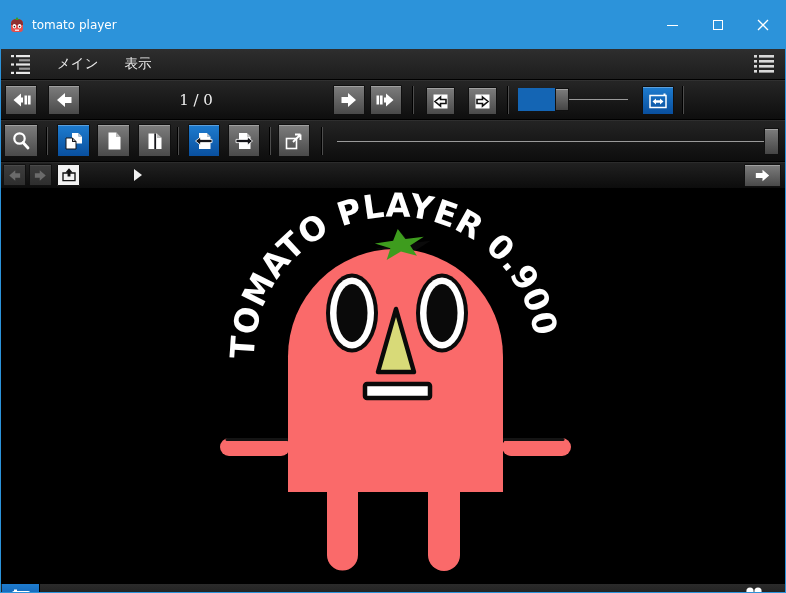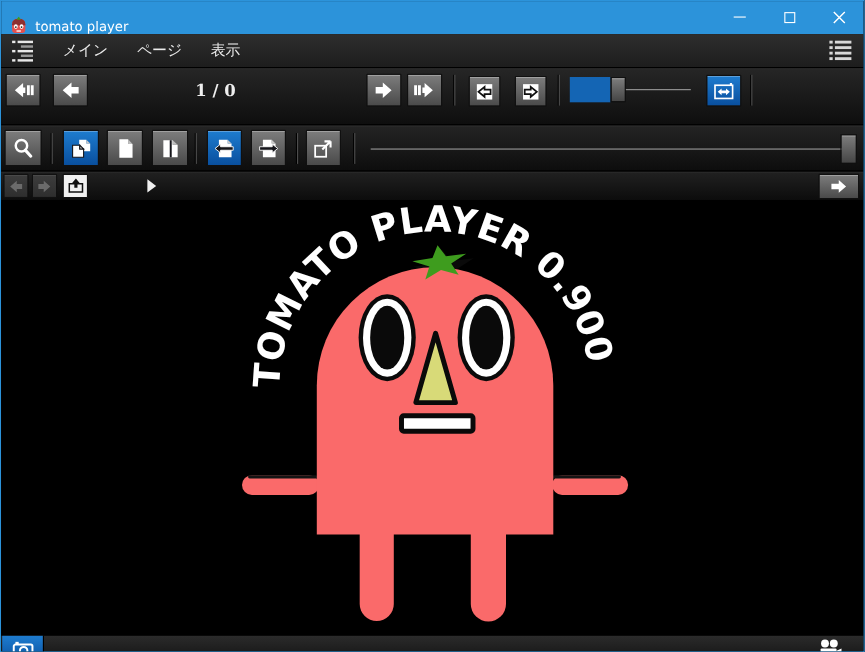--- a/index.html
+++ b/index.html
@@ -1,36 +1,36 @@
 <!DOCTYPE html>
 <html><head>
 <meta charset="utf-8">
 <style>
   * { margin:0; padding:0; box-sizing:border-box; }
   body { background:#888; font-family:"DejaVu Sans", sans-serif; }
   .win { position:relative; width:786px; height:593px; border:1px solid #2C93DA; background:#000; overflow:hidden; }
 
   
-  .titlebar { position:relative; height:30px; background:#2C93DA; display:flex; align-items:flex-end; }
+  .titlebar { position:relative; height:48px; background:#2C93DA; display:flex; align-items:center; }
   .titlebar .appicon { margin-left:8px; width:16px; height:16px; flex:0 0 auto; }
   .titlebar .title { margin-left:7px; color:#fff; font-size:12px; }
   .wbtns { margin-left:auto; display:flex; height:31px; }
   .wbtn { width:45px; height:31px; display:flex; align-items:center; justify-content:center; }
   .glyph-min { width:11px; height:1px; background:#fff; }
   .glyph-max { width:10px; height:10px; border:1px solid #fff; }
 
   
   .menubar { position:relative; height:31px; background:linear-gradient(#2e2e2e,#1d1d1d); border-bottom:1px solid #000; display:flex; align-items:center; }
   .menubar .mitem { color:#ececec; font-size:13.5px; padding:0 13px; height:100%; display:flex; align-items:center; cursor:default; }
   .micon { margin:0 0 0 9px; }
   .micon.right { margin:0 10px 0 auto; }
 
   
   .row { position:relative; border-bottom:1px solid #000; box-shadow:inset 0 1px 0 rgba(255,255,255,.05); }
-  .row1 { height:52px; background:linear-gradient(#262626,#0e0e0e);font-weight:bold; }
+  .row1 { height:40px; background:linear-gradient(#262626,#0e0e0e); }
   .row2 { height:42px; background:linear-gradient(#242424,#0d0d0d); }
   .row3 { height:27px; background:linear-gradient(#212121,#0c0c0c); }
 
   .tb { position:absolute; display:flex; align-items:center; justify-content:center;
         background:linear-gradient(#7d7d7d,#4a4a4a); border:1px solid #101010; border-radius:1px;
         box-shadow:inset 0 1px 0 rgba(255,255,255,.28); }
   .tb.blue { background:linear-gradient(#1e7ccf,#094f9e); }
   .tb.dis { background:linear-gradient(#3d3d3d,#2e2e2e); box-shadow:inset 0 1px 0 rgba(255,255,255,.07); }
   .tb.white { background:#f1f1f1; box-shadow:none; }
   .vsep { position:absolute; width:1px; background:#4d4d4d; box-shadow:-1px 0 0 #000; }
@@ -89,21 +89,20 @@
       <rect x="1" y="2" width="3" height="2.2" fill="#e8e8e8"></rect>
         <rect x="6" y="2" width="14" height="2.2" fill="#e8e8e8"></rect>
       <rect x="9" y="6.2" width="11" height="2.2" fill="#9a9a9a"></rect>
       <rect x="1" y="10.4" width="3" height="2.2" fill="#e8e8e8"></rect>
         <rect x="6" y="10.4" width="14" height="2.2" fill="#e8e8e8"></rect>
       <rect x="9" y="14.6" width="11" height="2.2" fill="#9a9a9a"></rect>
       <rect x="1" y="18.8" width="3" height="2.2" fill="#e8e8e8"></rect>
         <rect x="6" y="18.8" width="14" height="2.2" fill="#e8e8e8"></rect>
     </svg>
     <span class="mitem" style="margin-left:10px">メイン</span>
-    <span class="mitem">ページ</span>
     <span class="mitem">表示</span>
     <svg class="micon right" width="22" height="20" viewBox="0 0 22 20">
       <rect x="1" y="1" width="3" height="2.6" fill="#d8d8d8"></rect>
         <rect x="6" y="1" width="15" height="2.6" fill="#d8d8d8"></rect>
       <rect x="1" y="6" width="3" height="2.6" fill="#d8d8d8"></rect>
         <rect x="6" y="6" width="15" height="2.6" fill="#d8d8d8"></rect>
       <rect x="1" y="11" width="3" height="2.6" fill="#d8d8d8"></rect>
         <rect x="6" y="11" width="15" height="2.6" fill="#d8d8d8"></rect>
       <rect x="1" y="16" width="3" height="2.6" fill="#d8d8d8"></rect>
         <rect x="6" y="16" width="15" height="2.6" fill="#d8d8d8"></rect>

